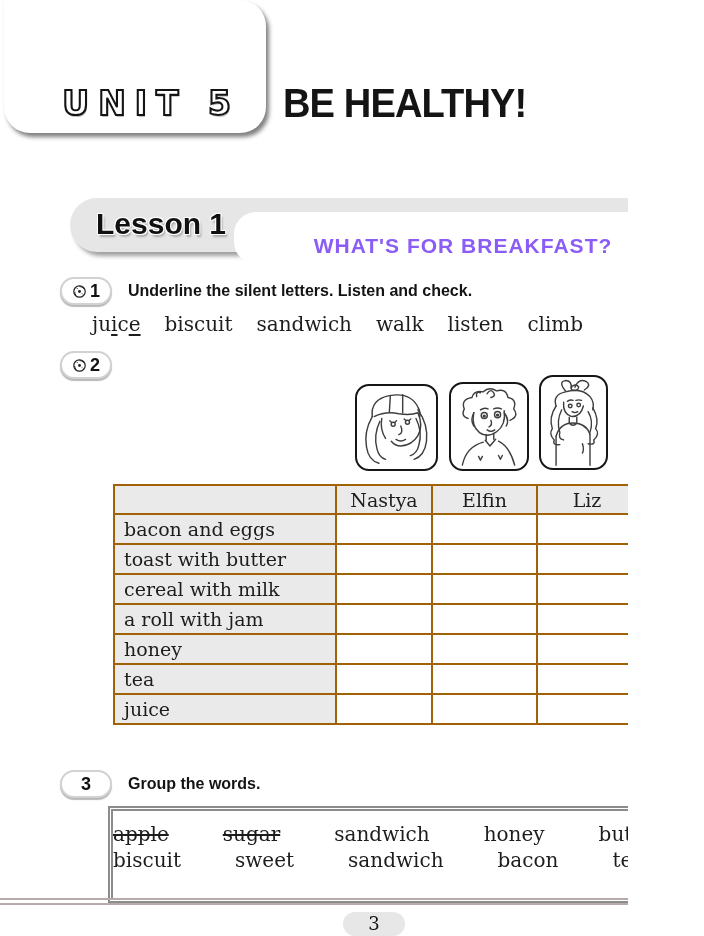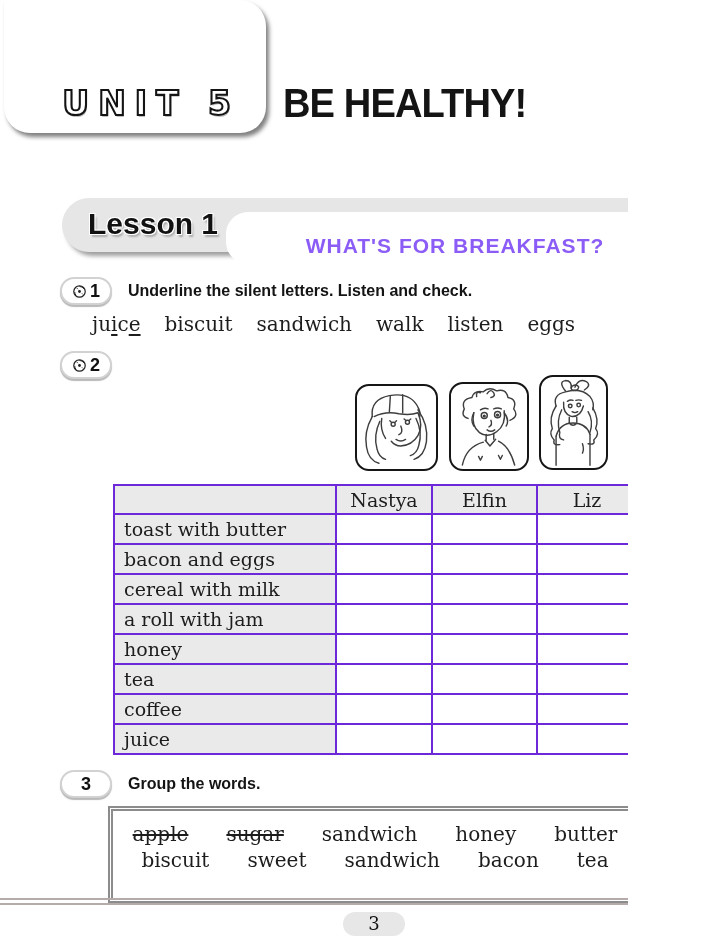--- a/index.html
+++ b/index.html
@@ -11,21 +11,21 @@
 racket    background:#e4e4e4;border-radius:0 26px 26px 26px;
     box-shadow:3px 4px 4px rgba(0,0,0,0.5);}
   .unit-label{position:absolute;right:26px;bottom:10px;
     font-family:"DejaVu Sans",sans-serif;font-weight:bold;font-size:33px;
     letter-spacing:9px;color:#ffffff;-webkit-text-stroke:2.1px #141414;
     text-shadow:1px 2px 0 rgba(0,0,0,0.25);white-space:nowrap;}
   .unit-title{position:absolute;left:283px;top:80px;font-size:41px;font-weight:bold;
     letter-spacing:-1px;color:#141414;transform:scaleX(0.93);transform-origin:left;white-space:nowrap;}
 
   
-  .lesson-banner{position:absolute;left:62px;top:198px;width:630px;height:54px;
+  .lesson-banner{position:absolute;left:70px;top:198px;width:630px;height:54px;
     background:#e6e6e6;border-radius:27px;box-shadow:4px 4px 4px rgba(0,0,0,0.38);}
   .lesson-label{position:absolute;left:26px;top:9px;font-size:30px;font-weight:bold;color:#111;
     text-shadow:-1px -1px 0 #fff,1px -1px 0 #fff,-1px 1px 0 #fff,1px 1px 0 #fff,2px 3px 2px rgba(0,0,0,0.25);
     white-space:nowrap;}
   .lesson-title-box{position:absolute;left:164px;top:14px;width:458px;height:52px;
     background:#ffffff;border-radius:22px;}
   .lesson-title{position:absolute;left:0;right:0;bottom:6px;text-align:center;
     font-size:21px;font-weight:bold;letter-spacing:1px;color:#8b5cf6;white-space:nowrap;}
 
   
@@ -46,30 +46,30 @@
   .portrait{position:absolute;background:#fff;border:2.5px solid #161616;border-radius:14px;box-sizing:border-box;}
   .portrait svg{width:100%;height:100%;display:block;}
   .p1{left:355px;top:384px;width:83px;height:87px;}
   .p2{left:449px;top:382px;width:80px;height:89px;}
   .p3{left:539px;top:375px;width:69px;height:95px;}
   .sketch{stroke:#3e3e3e;stroke-width:1.5;fill:none;stroke-linecap:round;stroke-linejoin:round;}
 
   
   .tick-table{position:absolute;left:113px;top:484px;width:523px;border-collapse:collapse;
     table-layout:fixed;font-family:"DejaVu Serif","Liberation Serif",serif;font-size:19px;color:#1d1d1d;}
-  .tick-table th,.tick-table td{border:2px solid #6d28d9;padding:0;box-sizing:border-box;}
+  .tick-table th,.tick-table td{border:2px solid #a16207;padding:0;box-sizing:border-box;}
   .tick-table th{height:29px;background:#eaeaea;font-weight:normal;text-align:center;}
   .tick-table td{height:30px;background:#ffffff;}
   .tick-table td.rowlabel{background:#eaeaea;text-align:left;padding-left:9px;}
 
   
   .group-box{position:absolute;left:108px;top:806px;width:534px;height:97px;
     border:5px double #8c8c8c;box-sizing:border-box;padding-top:10px;
     font-family:"DejaVu Serif","Liberation Serif",serif;font-size:20px;color:#1d1d1d;}
-  .group-line{display:flex;justify-content:center;gap:38px;line-height:26px;}
+  .group-line{display:flex;gap:54px;line-height:26px;}
   .group-line .strike{text-decoration:line-through;text-decoration-thickness:1.5px;}
 
   
   .footer-rule{position:absolute;left:0;top:898px;width:704px;height:7px;box-sizing:border-box;
     border-top:2px solid #b5abab;border-bottom:2px solid #b5abab;}
   .page-pill{position:absolute;left:343px;top:912px;width:62px;height:24px;border-radius:12px;
     background:#e7e7e7;text-align:center;line-height:24px;
     font-family:"DejaVu Serif","Liberation Serif",serif;font-size:18px;color:#111;}
 </style>
 </head>
@@ -101,21 +101,21 @@
     </div>
     <div class="task-text">Underline the silent letters. Listen and check.</div>
   </div>
 
   <div class="ex1-words" id="ex1-words">
       <span><span>ju</span><span class="u">i</span><span>c</span><span class="u">e</span></span>
       <span><span>biscuit</span></span>
       <span><span>sandwich</span></span>
       <span><span>walk</span></span>
       <span><span>listen</span></span>
-      <span><span>eggs</span></span>
+      <span><span>climb</span></span>
     </div>
 
   <div class="task-row" style="top:351px;">
     <div class="task-badge">
       <svg class="cd-icon" viewBox="0 0 16 16">
         <circle cx="8" cy="8" r="6.1" stroke="#222" stroke-width="1.3" fill="#fff"></circle>
         <circle cx="8" cy="8" r="1.5" fill="#222"></circle>
         <path d="M8,2.6 A5.4,5.4 0 0 1 12.6,5.2 M4.2,12 A5.4,5.4 0 0 1 3,8.6" stroke="#222" stroke-width="1" fill="none"></path>
         <path d="M5.2,4.4 l1.1,1.1 M10.6,10 l1,1" stroke="#222" stroke-width="1" fill="none"></path>
       </svg>
@@ -201,57 +201,51 @@
     <thead>
         <tr>
           <th></th>
           <th>Nastya</th>
           <th>Elfin</th>
           <th>Liz</th>
         </tr>
       </thead>
     <tbody>
         <tr>
+          <td class="rowlabel">bacon and eggs</td>
+          <td></td>
+          <td></td>
+          <td></td>
+        </tr>
+        <tr>
           <td class="rowlabel">toast with butter</td>
           <td></td>
           <td></td>
           <td></td>
         </tr>
         <tr>
-          <td class="rowlabel">bacon and eggs</td>
-          <td></td>
-          <td></td>
-          <td></td>
-        </tr>
-        <tr>
           <td class="rowlabel">cereal with milk</td>
           <td></td>
           <td></td>
           <td></td>
         </tr>
         <tr>
           <td class="rowlabel">a roll with jam</td>
           <td></td>
           <td></td>
           <td></td>
         </tr>
         <tr>
           <td class="rowlabel">honey</td>
           <td></td>
           <td></td>
           <td></td>
         </tr>
         <tr>
           <td class="rowlabel">tea</td>
-          <td></td>
-          <td></td>
-          <td></td>
-        </tr>
-        <tr>
-          <td class="rowlabel">coffee</td>
           <td></td>
           <td></td>
           <td></td>
         </tr>
         <tr>
           <td class="rowlabel">juice</td>
           <td></td>
           <td></td>
           <td></td>
         </tr>

